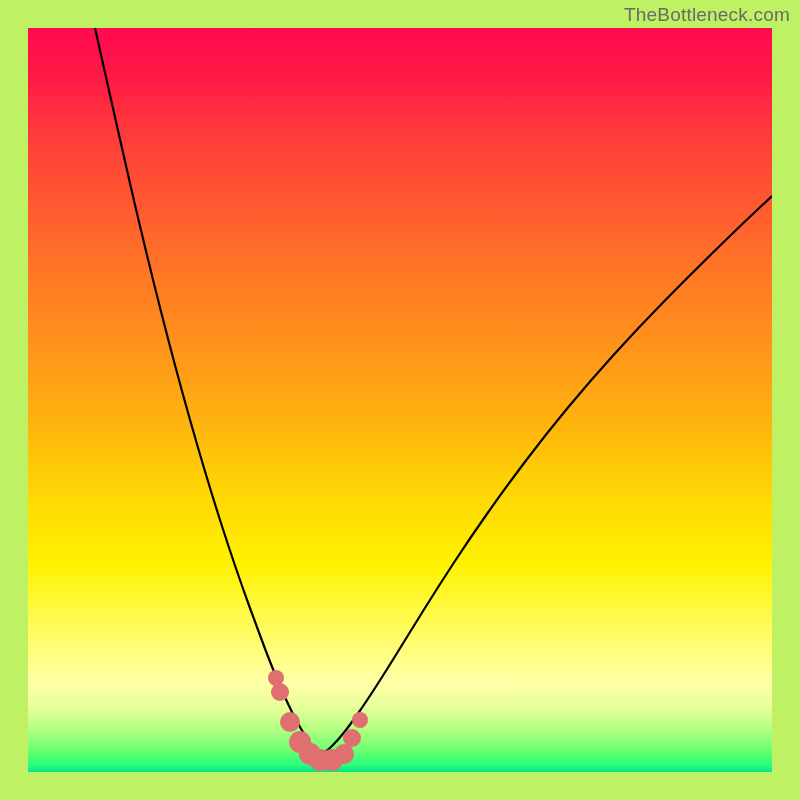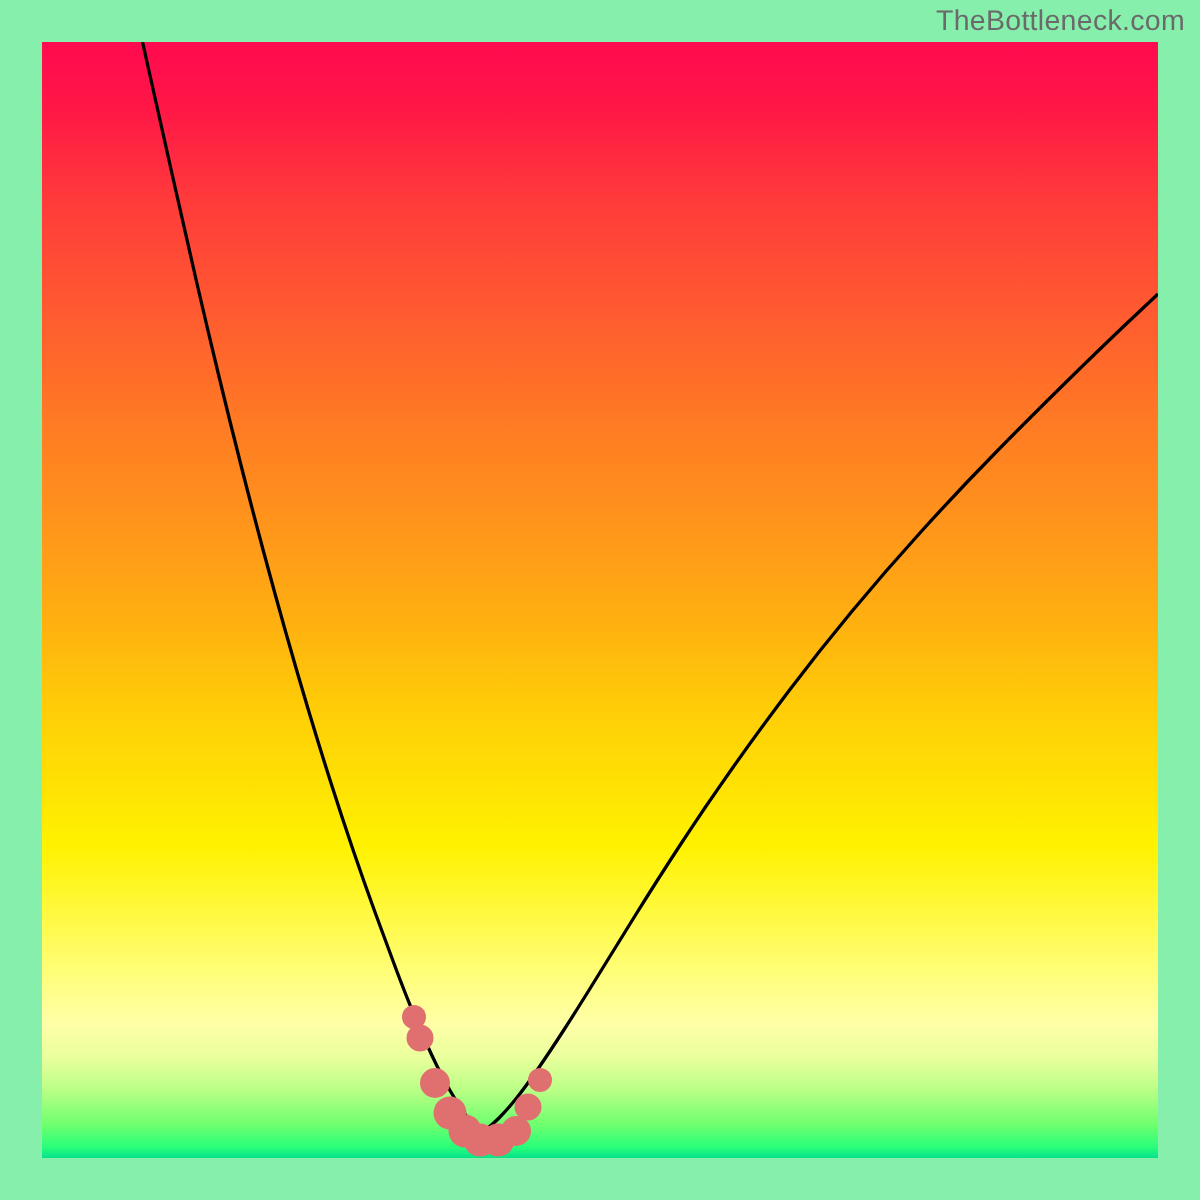--- a/index.html
+++ b/index.html
@@ -8,21 +8,21 @@
     width: 800px;
     height: 800px;
     overflow: hidden;
     background: #000;
     font-family: Arial, Helvetica, sans-serif;
   }
   .frame {
     position: relative;
     width: 800px;
     height: 800px;
-    background: #86efac;
+    background: #bef264;
   }
   .watermark {
     position: absolute;
     top: 4px;
     right: 10px;
     color: #6a6a6a;
     font-size: 19px;
     font-weight: 400;
     letter-spacing: 0.2px;
     z-index: 50;

